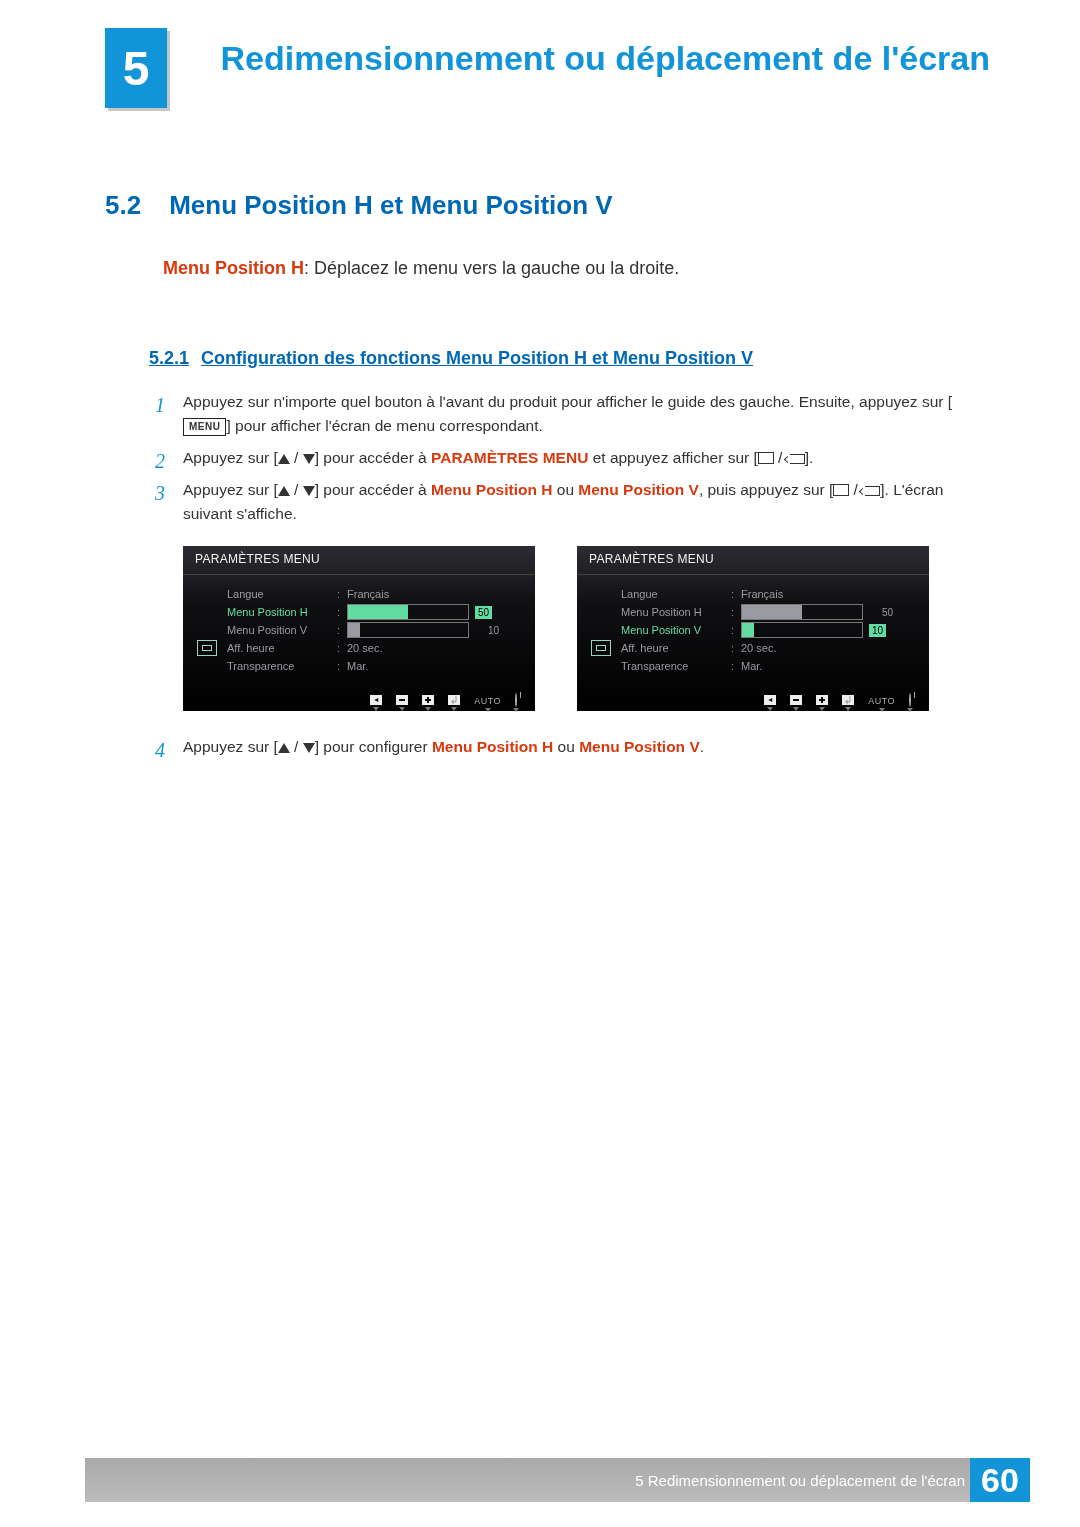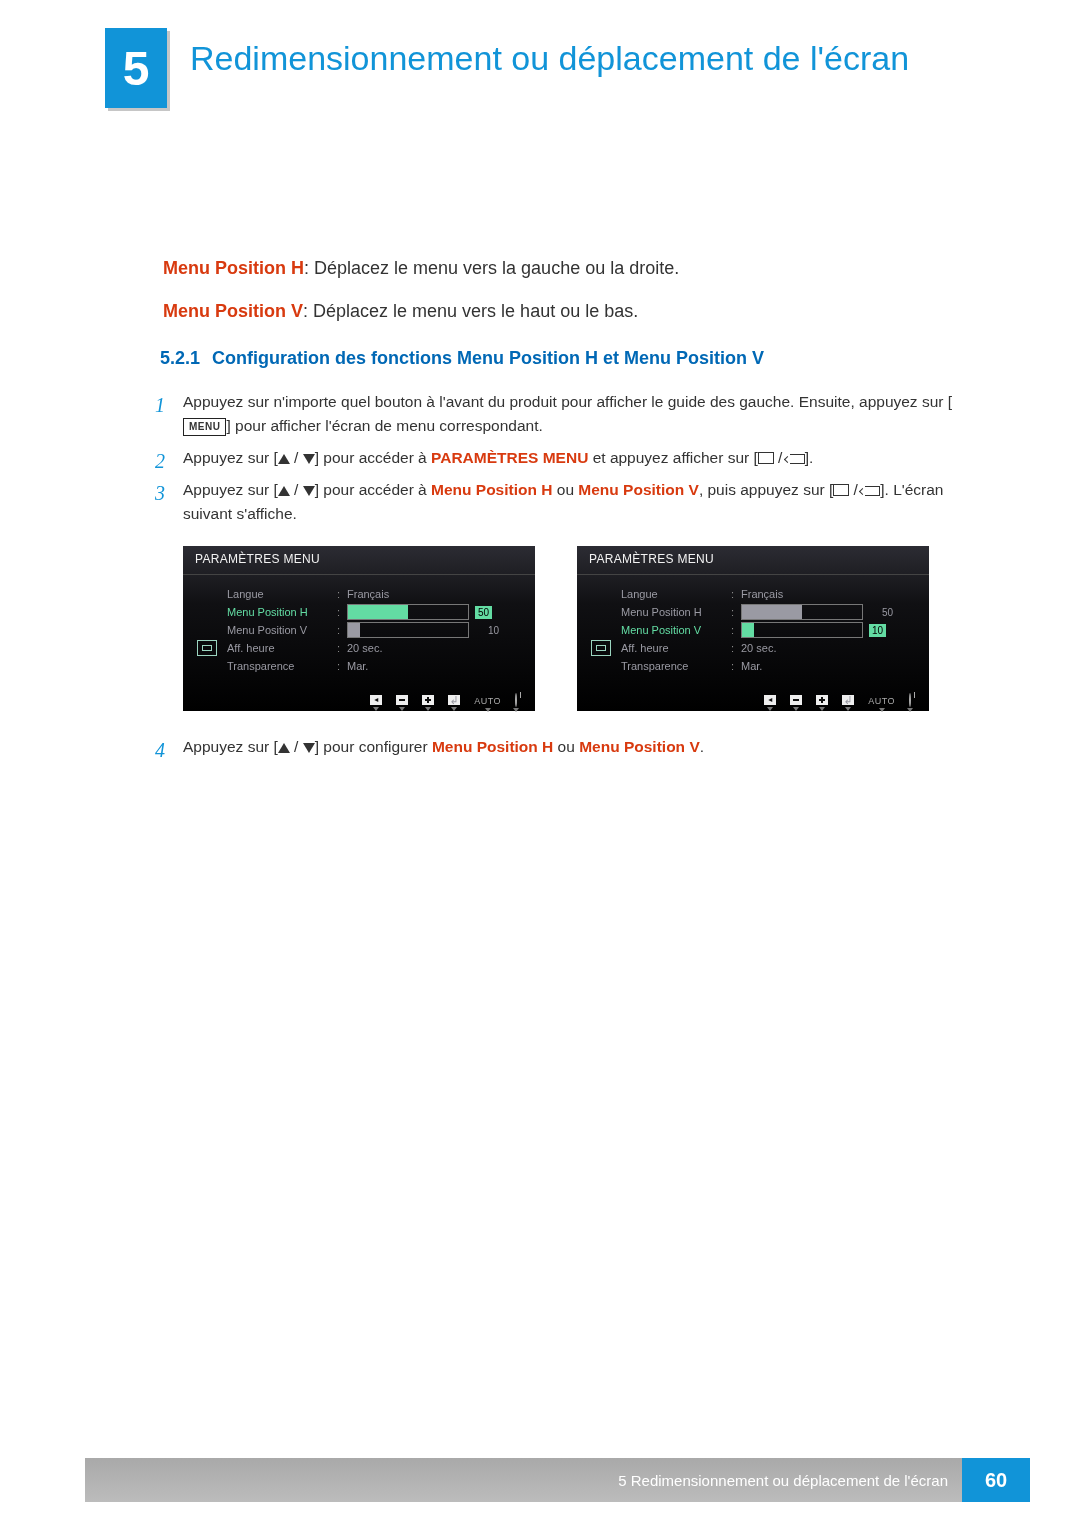--- a/index.html
+++ b/index.html
@@ -27,21 +27,22 @@
     justify-content: center;
     box-shadow: 3px 3px 0 #c6c6c6;
   }
   .chapter-title {
     position: absolute;
     left: 190px; top: 38px;
     right: 90px;
     color: #1194d8;
     font-size: 34px;
     line-height: 1.2;
-    font-weight: 400;
+    font-weight: 700;
+    text-align: right;
   }
 
   .section-heading {
     position: absolute;
     left: 105px; top: 190px; right: 90px;
     color: #0068b5;
     font-size: 26px;
     font-weight: bold;
   }
   .section-heading .num { margin-right: 28px; }
@@ -50,24 +51,25 @@
     position: absolute;
     left: 163px; top: 256px; right: 90px;
     font-size: 18px;
     line-height: 1.4;
   }
   .intro-block p { margin: 0 0 18px 0; }
   .term-red { color: #d83a0f; font-weight: bold; }
 
   .subsection-heading {
     position: absolute;
-    left: 160px; top: 348px; right: 90px;
+    left: 149px; top: 348px; right: 90px;
     color: #0068b5;
     font-size: 18px;
     font-weight: bold;
+    text-decoration: underline;
   }
   .subsection-heading .num { margin-right: 12px; }
 
   ol.steps {
     position: absolute;
     left: 155px; top: 390px; right: 85px;
     list-style: none;
     padding: 0; margin: 0;
     font-size: 15.5px;
     line-height: 1.55;
@@ -273,45 +275,44 @@
     justify-content: flex-end;
   }
   .footer-text {
     color: #fff;
     font-size: 15px;
     padding-right: 5px;
   }
   .footer-page {
     background: #1194d8;
     color: #fff;
-    font-size: 20px;
+    font-size: 34px;
     font-weight: bold;
-    width: 68px;
+    width: 60px;
     height: 44px;
     display: flex;
     align-items: center;
     justify-content: center;
-    margin-left: 9px;
   }
 </style>
 </head>
 <body>
 
 <div class="page-wrap">
 
   <div class="chapter-badge">5</div>
   <div class="chapter-title">Redimensionnement ou déplacement de l'écran</div>
 
+  <div class="section-heading">
+    <span class="num">5.2</span><span>Menu Position H et Menu Position V</span>
+  </div>
 
   <div class="intro-block">
     <p>
       <span class="term-red">Menu Position H</span><span>: Déplacez le menu vers la gauche ou la droite.</span>
-    </p>
-    <p>
-      <span class="term-red">Menu Position V</span><span>: Déplacez le menu vers le haut ou le bas.</span>
     </p>
   </div>
 
   <div class="subsection-heading">
     <span class="num">5.2.1</span><span>Configuration des fonctions Menu Position H et Menu Position V</span>
   </div>
 
   <ol class="steps">
     <li>
       <span class="idx">1</span>

